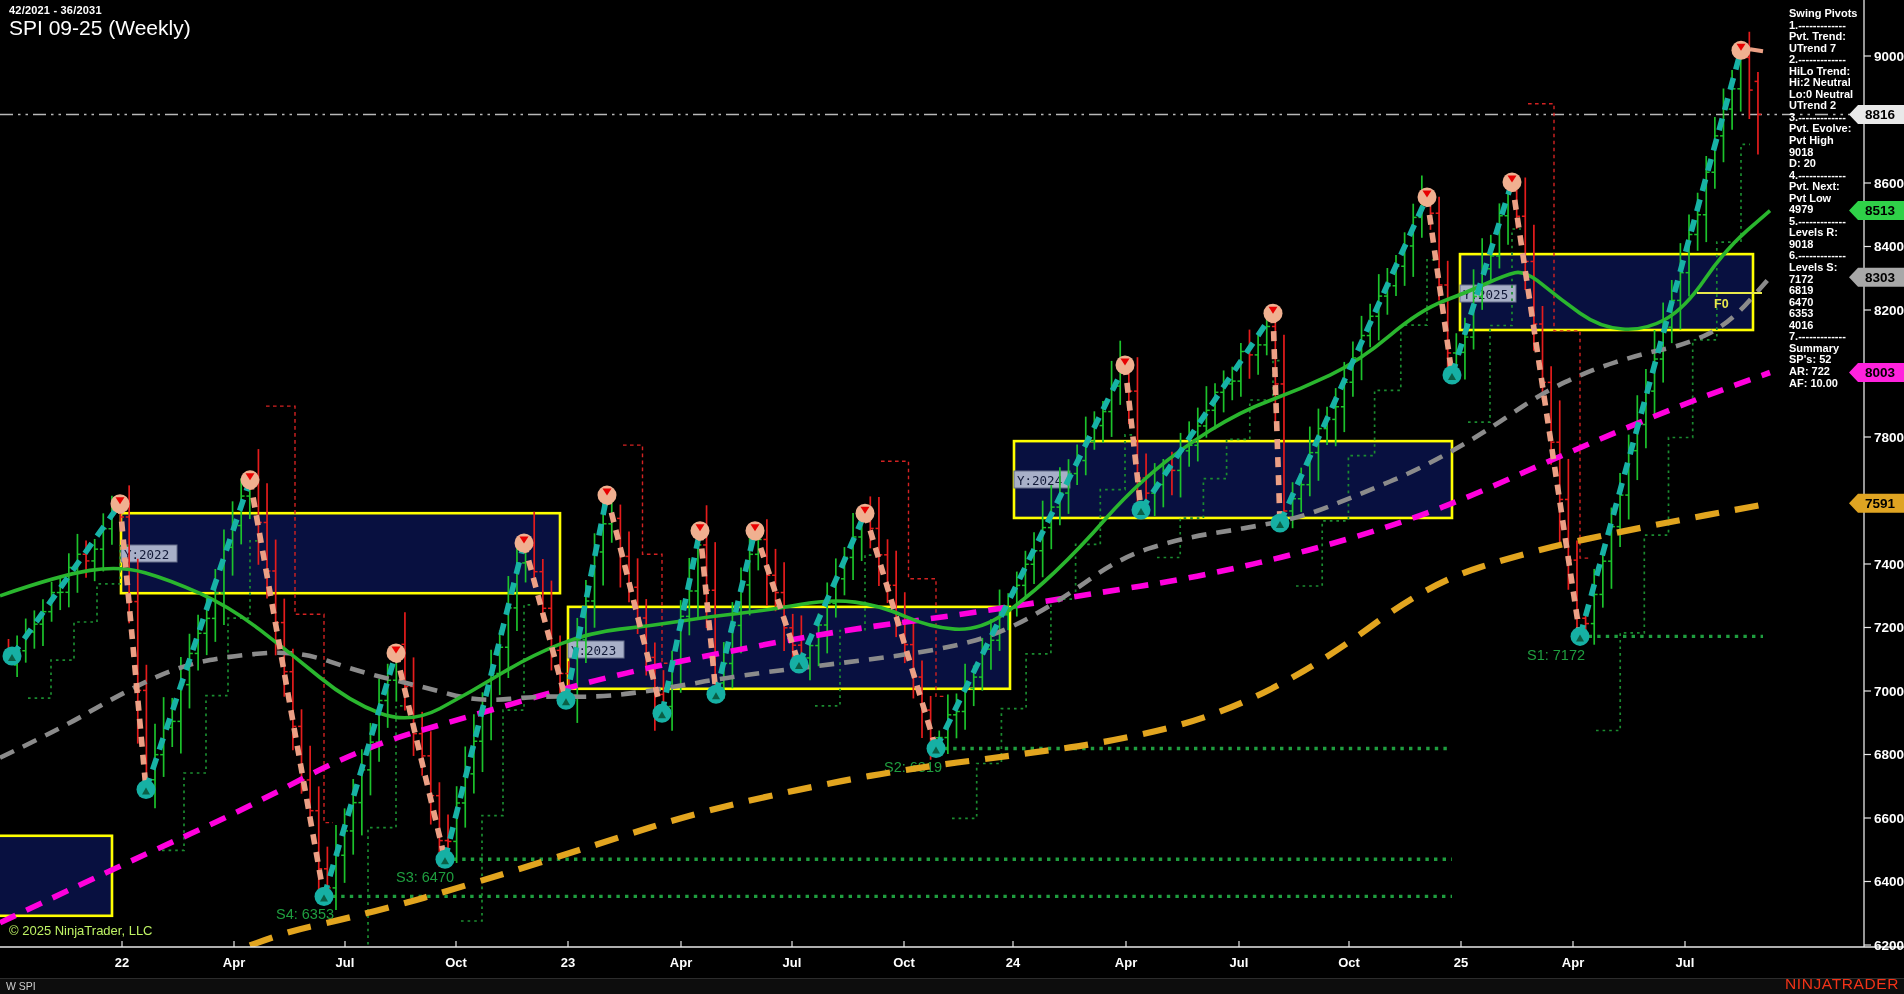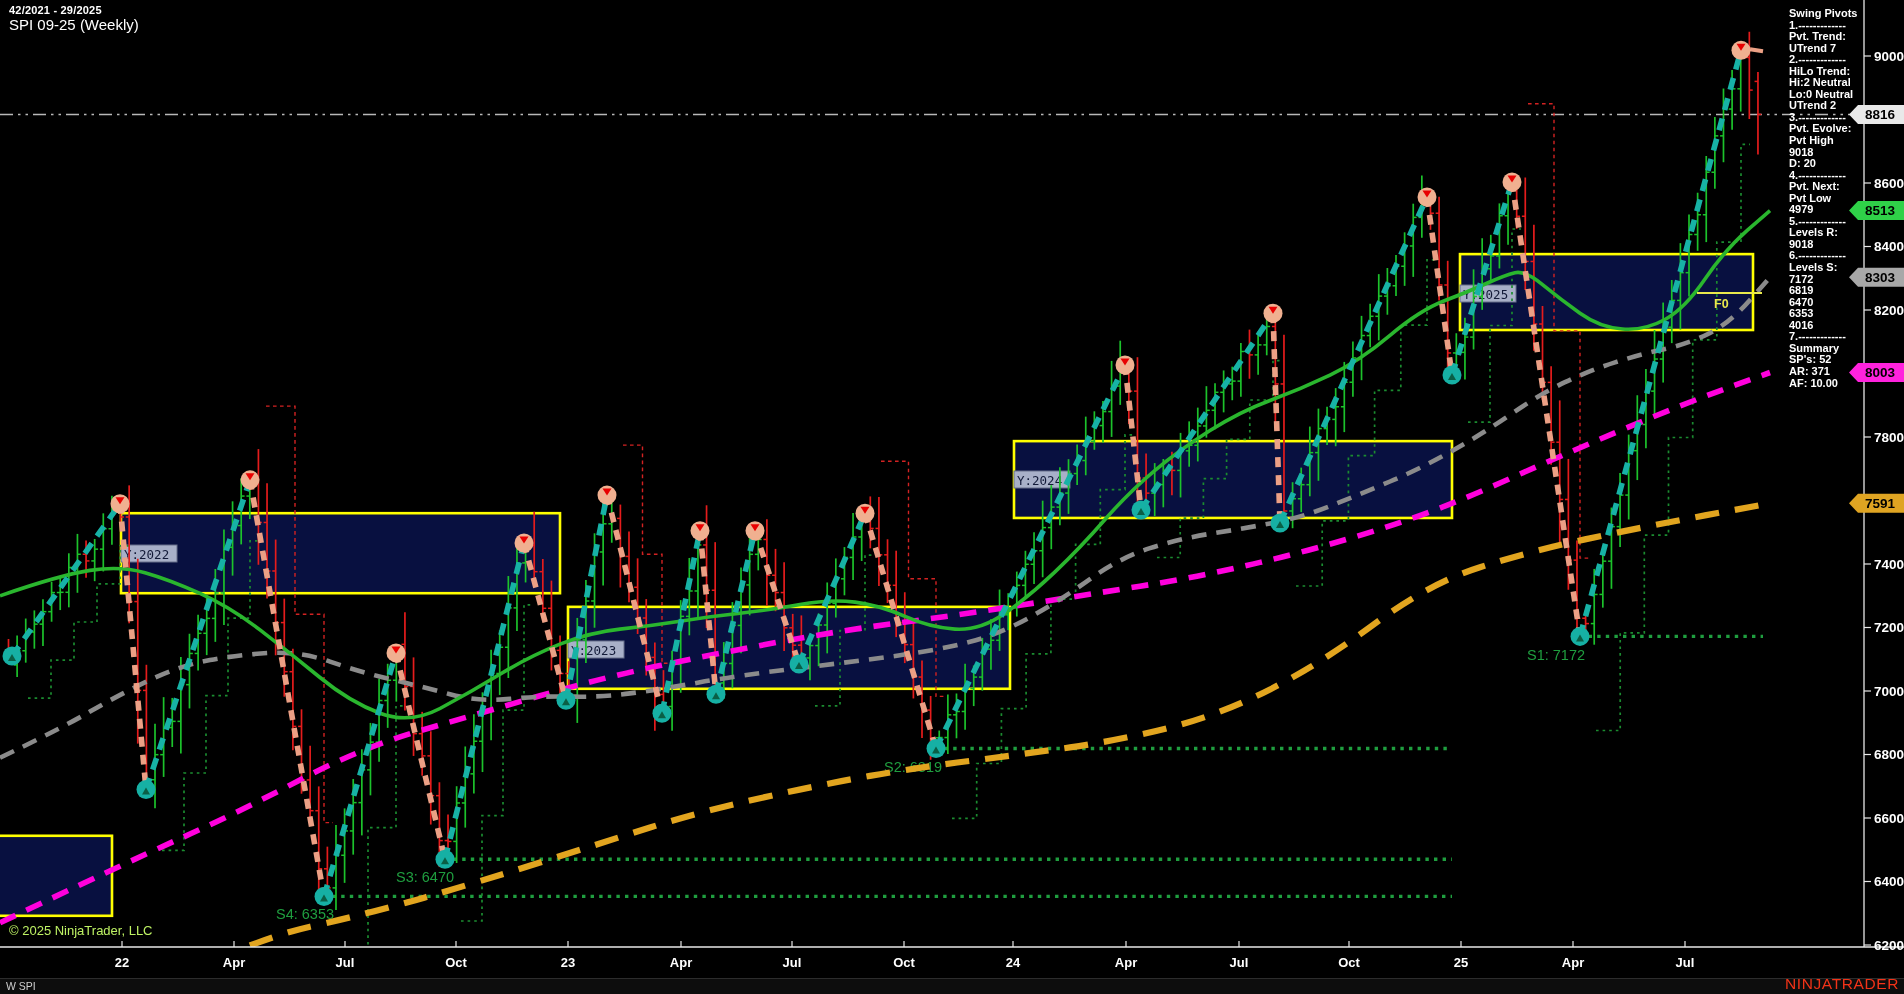--- a/index.html
+++ b/index.html
@@ -2,21 +2,21 @@
 <html><head>
 <meta charset="utf-8">
 <style>
   html,body{margin:0;padding:0;background:#000;width:1904px;height:994px;overflow:hidden;
     font-family:"Liberation Sans",sans-serif;-webkit-font-smoothing:antialiased;}
   #stage{position:relative;width:1904px;height:994px;background:#000;}
   #chart-svg{position:absolute;left:0;top:0;}
   .hdr{position:absolute;left:9px;top:4px;color:#fff;z-index:5;}
   .hdr .range{font-size:11px;font-weight:bold;letter-spacing:.2px;}
   .hdr .t1{font-size:23px;margin-top:2px;}
-  .hdr .t2{font-size:15px;}
+  .hdr .t2{font-size:21px;}
   #panel{position:absolute;left:1789px;top:8px;width:108px;color:#fff;font-size:11px;
     font-weight:bold;line-height:11.55px;z-index:4;white-space:nowrap;}
   #copyright{position:absolute;left:9px;top:923px;color:#bef264;font-size:13px;z-index:5;}
   #bottombar{position:absolute;left:0;top:978px;width:1904px;height:16px;background:#0d0d0d;
     border-top:1px solid #2c2c2c;z-index:5;}
   #tab-wspi{position:absolute;left:6px;top:980px;color:#cfcfcf;font-size:10.5px;z-index:6;}
   #brand{position:absolute;right:5px;top:975px;color:#f23318;font-size:15.5px;font-weight:400;
     letter-spacing:.6px;z-index:6;}
 </style>
 </head>
@@ -848,21 +848,21 @@
         <polygon points="1849,277.2975 1858,267.7975 1904,267.7975 1904,286.7975 1858,286.7975" fill="#a8a8a8"></polygon>
         <text x="1880" y="281.9975" fill="#000000" font-size="13.5" font-weight="bold" text-anchor="middle">8303</text>
         <polygon points="1849,372.5475 1858,363.0475 1904,363.0475 1904,382.0475 1858,382.0475" fill="#ff22dd"></polygon>
         <text x="1880" y="377.2475" fill="#000000" font-size="13.5" font-weight="bold" text-anchor="middle">8003</text>
         <polygon points="1849,503.3575 1858,493.8575 1904,493.8575 1904,512.8575000000001 1858,512.8575000000001" fill="#dfa422"></polygon>
         <text x="1880" y="508.0575" fill="#000000" font-size="13.5" font-weight="bold" text-anchor="middle">7591</text>
       </g>
   </svg>
 
   <div class="hdr">
-    <div class="range">42/2021 - 29/2025</div>
+    <div class="range">42/2021 - 36/2031</div>
     <div class="t2">SPI 09-25 (Weekly)</div>
   </div>
 
   <div id="panel">
       <div>Swing Pivots</div>
       <div>1.-------------</div>
       <div>Pvt. Trend:</div>
       <div>UTrend 7</div>
       <div>2.-------------</div>
       <div>HiLo Trend:</div>
@@ -884,21 +884,21 @@
       <div>6.-------------</div>
       <div>Levels S:</div>
       <div>7172</div>
       <div>6819</div>
       <div>6470</div>
       <div>6353</div>
       <div>4016</div>
       <div>7.-------------</div>
       <div>Summary</div>
       <div>SP's: 52</div>
-      <div>AR: 371</div>
+      <div>AR: 722</div>
       <div>AF: 10.00</div>
     </div>
 
   <div id="copyright">© 2025 NinjaTrader, LLC</div>
 
   <div id="bottombar"></div>
   <div id="tab-wspi">W SPI</div>
   <div id="brand">NINJATRADER</div>
 </div>
 

